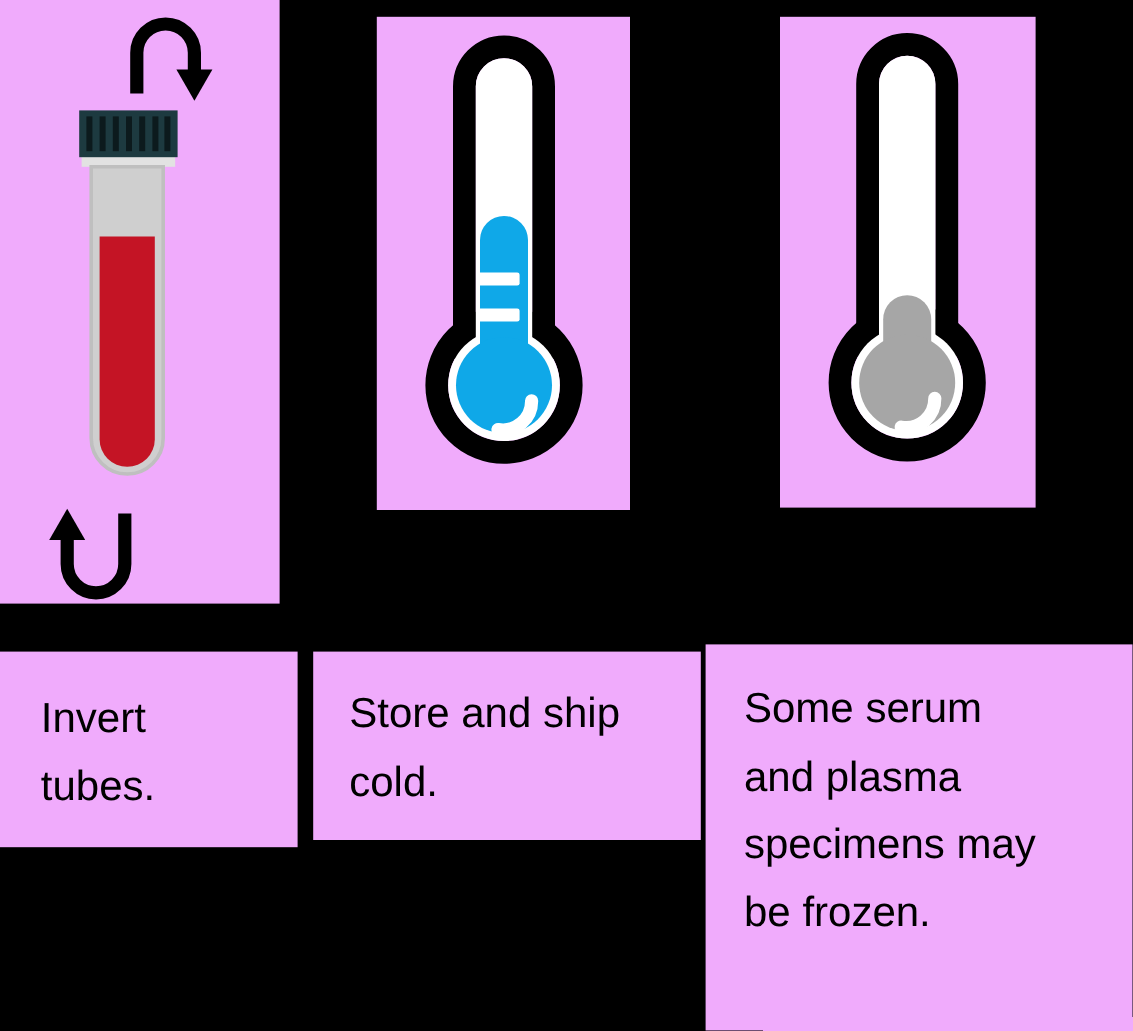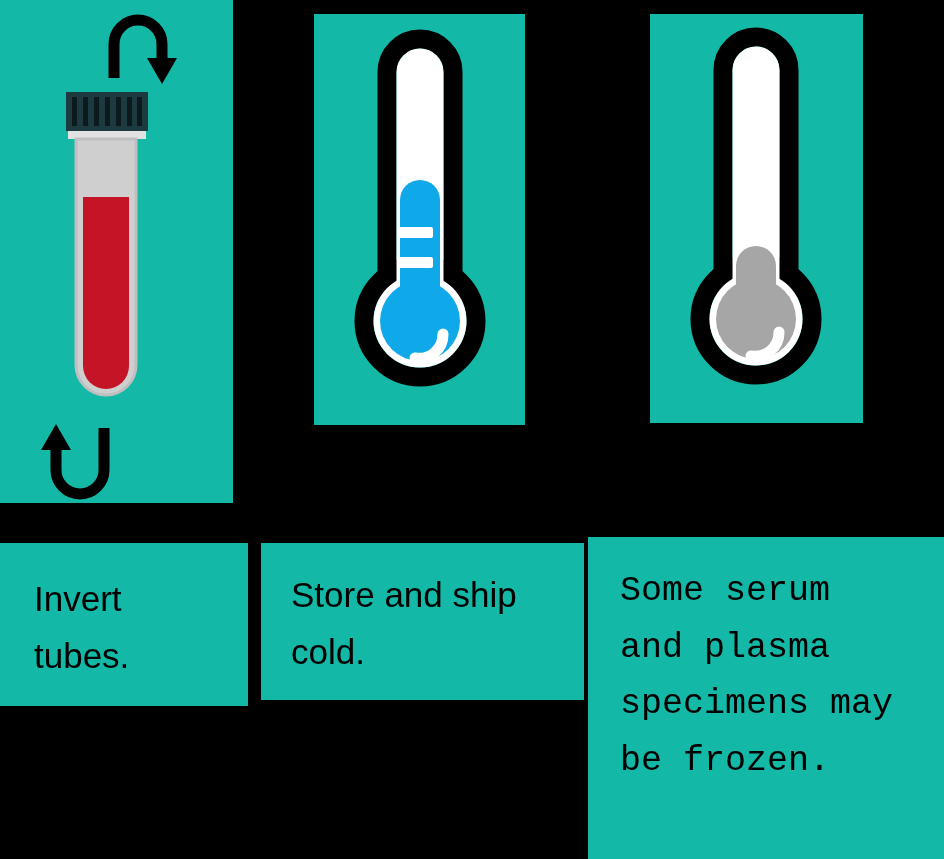--- a/index.html
+++ b/index.html
@@ -10,21 +10,21 @@
   #stage {
     position: relative;
     width: 944px;
     height: 859px;
     background: #000000;
     overflow: hidden;
     font-family: "Liberation Sans", sans-serif;
   }
   .panel {
     position: absolute;
-    background: #14b8a6;
+    background: #f0abfc;
     overflow: hidden;
   }
   
   #panel-tube   { left: 0px;   top: 0px;  width: 233px; height: 503px; }
   #panel-cold   { left: 314px; top: 14px; width: 211px; height: 411px; }
   #panel-frozen { left: 650px; top: 14px; width: 213px; height: 409px; }
 
   
   #caption-1 { left: 0px;   top: 543px; width: 248px; height: 163px; }
   #caption-2 { left: 261px; top: 543px; width: 323px; height: 157px; }
@@ -32,21 +32,21 @@
 
   .caption-text {
     color: #000000;
     font-size: 35px;
     line-height: 1.62;
     padding: 28px 0 0 34px;
     white-space: pre-line;
     font-weight: 400;
   }
   #caption-2 .caption-text { padding-left: 30px; padding-top: 24px; }
-  #caption-3 .caption-text { padding-left: 32px; padding-top: 26px; font-family: Liberation Mono, monospace; }
+  #caption-3 .caption-text { padding-left: 32px; padding-top: 26px; }
 
   svg { display: block; }
 </style>
 </head>
 <body>
 
 <div id="stage">
 
   <div class="panel" id="panel-tube">
     <svg width="233" height="503" viewBox="0 0 233 503">

